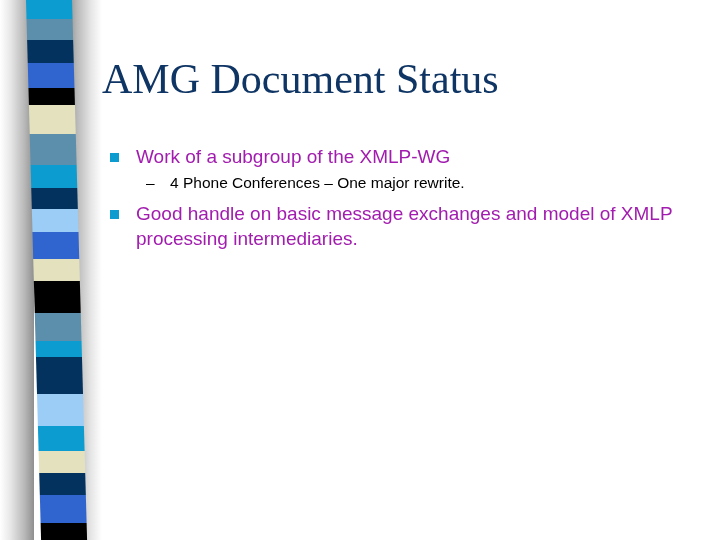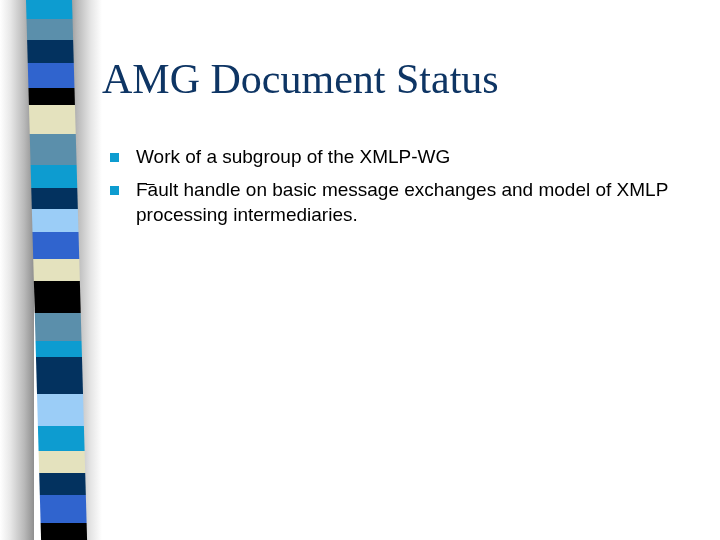--- a/index.html
+++ b/index.html
@@ -72,21 +72,21 @@
   #body-content {
     position: absolute;
     left: 102px;
     top: 144px;
     width: 600px;
   }
   .bullet-row {
     position: relative;
     display: block;
     padding-left: 34px;
-    color: #000000;
+    color: #a21caf;
     font-size: 19px;
     line-height: 25px;
     margin-bottom: 3px;
   }
   .bullet-marker {
     position: absolute;
     left: 8px;
     top: 9px;
     width: 9px;
     height: 9px;
@@ -155,20 +155,21 @@
 
   <div id="page-title">AMG Document Status</div>
 
   <div id="body-content">
       <div class="bullet-row">
         <span class="bullet-marker" style="background: rgb(13, 156, 208);"></span>
         <span class="bullet-text">Work of a subgroup of the XMLP-WG</span>
       </div>
       <div class="sub-row">
         <span class="sub-marker">–</span>
+        <span class="bullet-text">4 Phone Conferences – One major rewrite.</span>
       </div>
       <div class="bullet-row">
         <span class="bullet-marker" style="background: rgb(13, 156, 208);"></span>
-        <span class="bullet-text">Fault handle on basic message exchanges and model of XMLP processing intermediaries.</span>
+        <span class="bullet-text">Good handle on basic message exchanges and model of XMLP processing intermediaries.</span>
       </div>
     </div>
 
 </div>
 
 </body></html>

